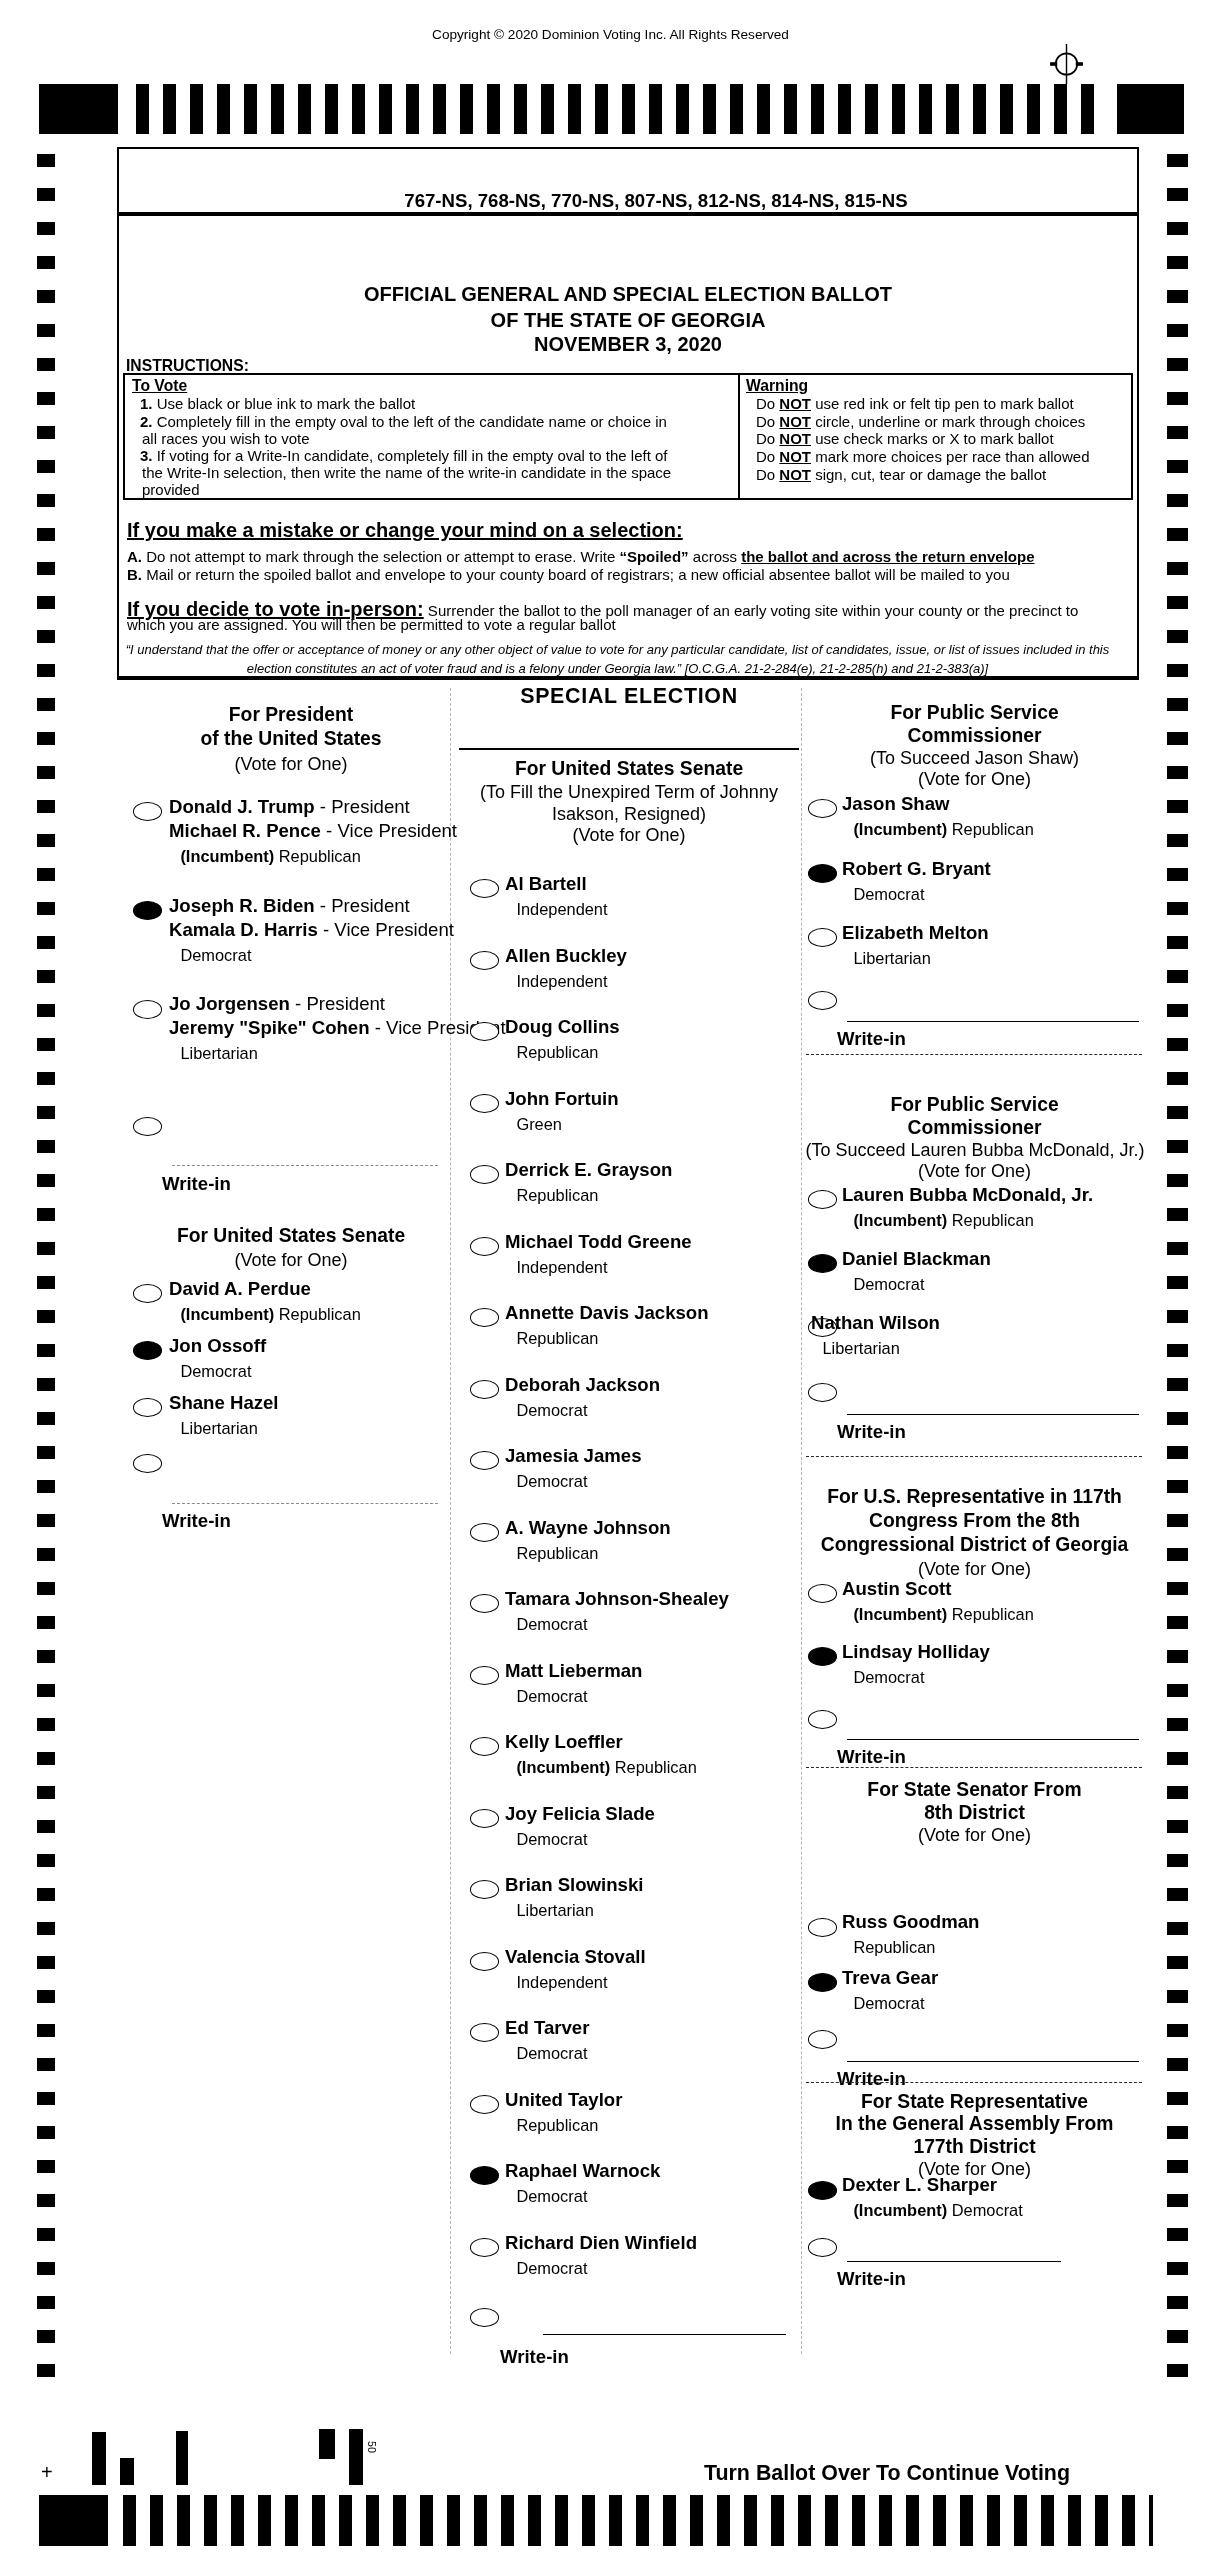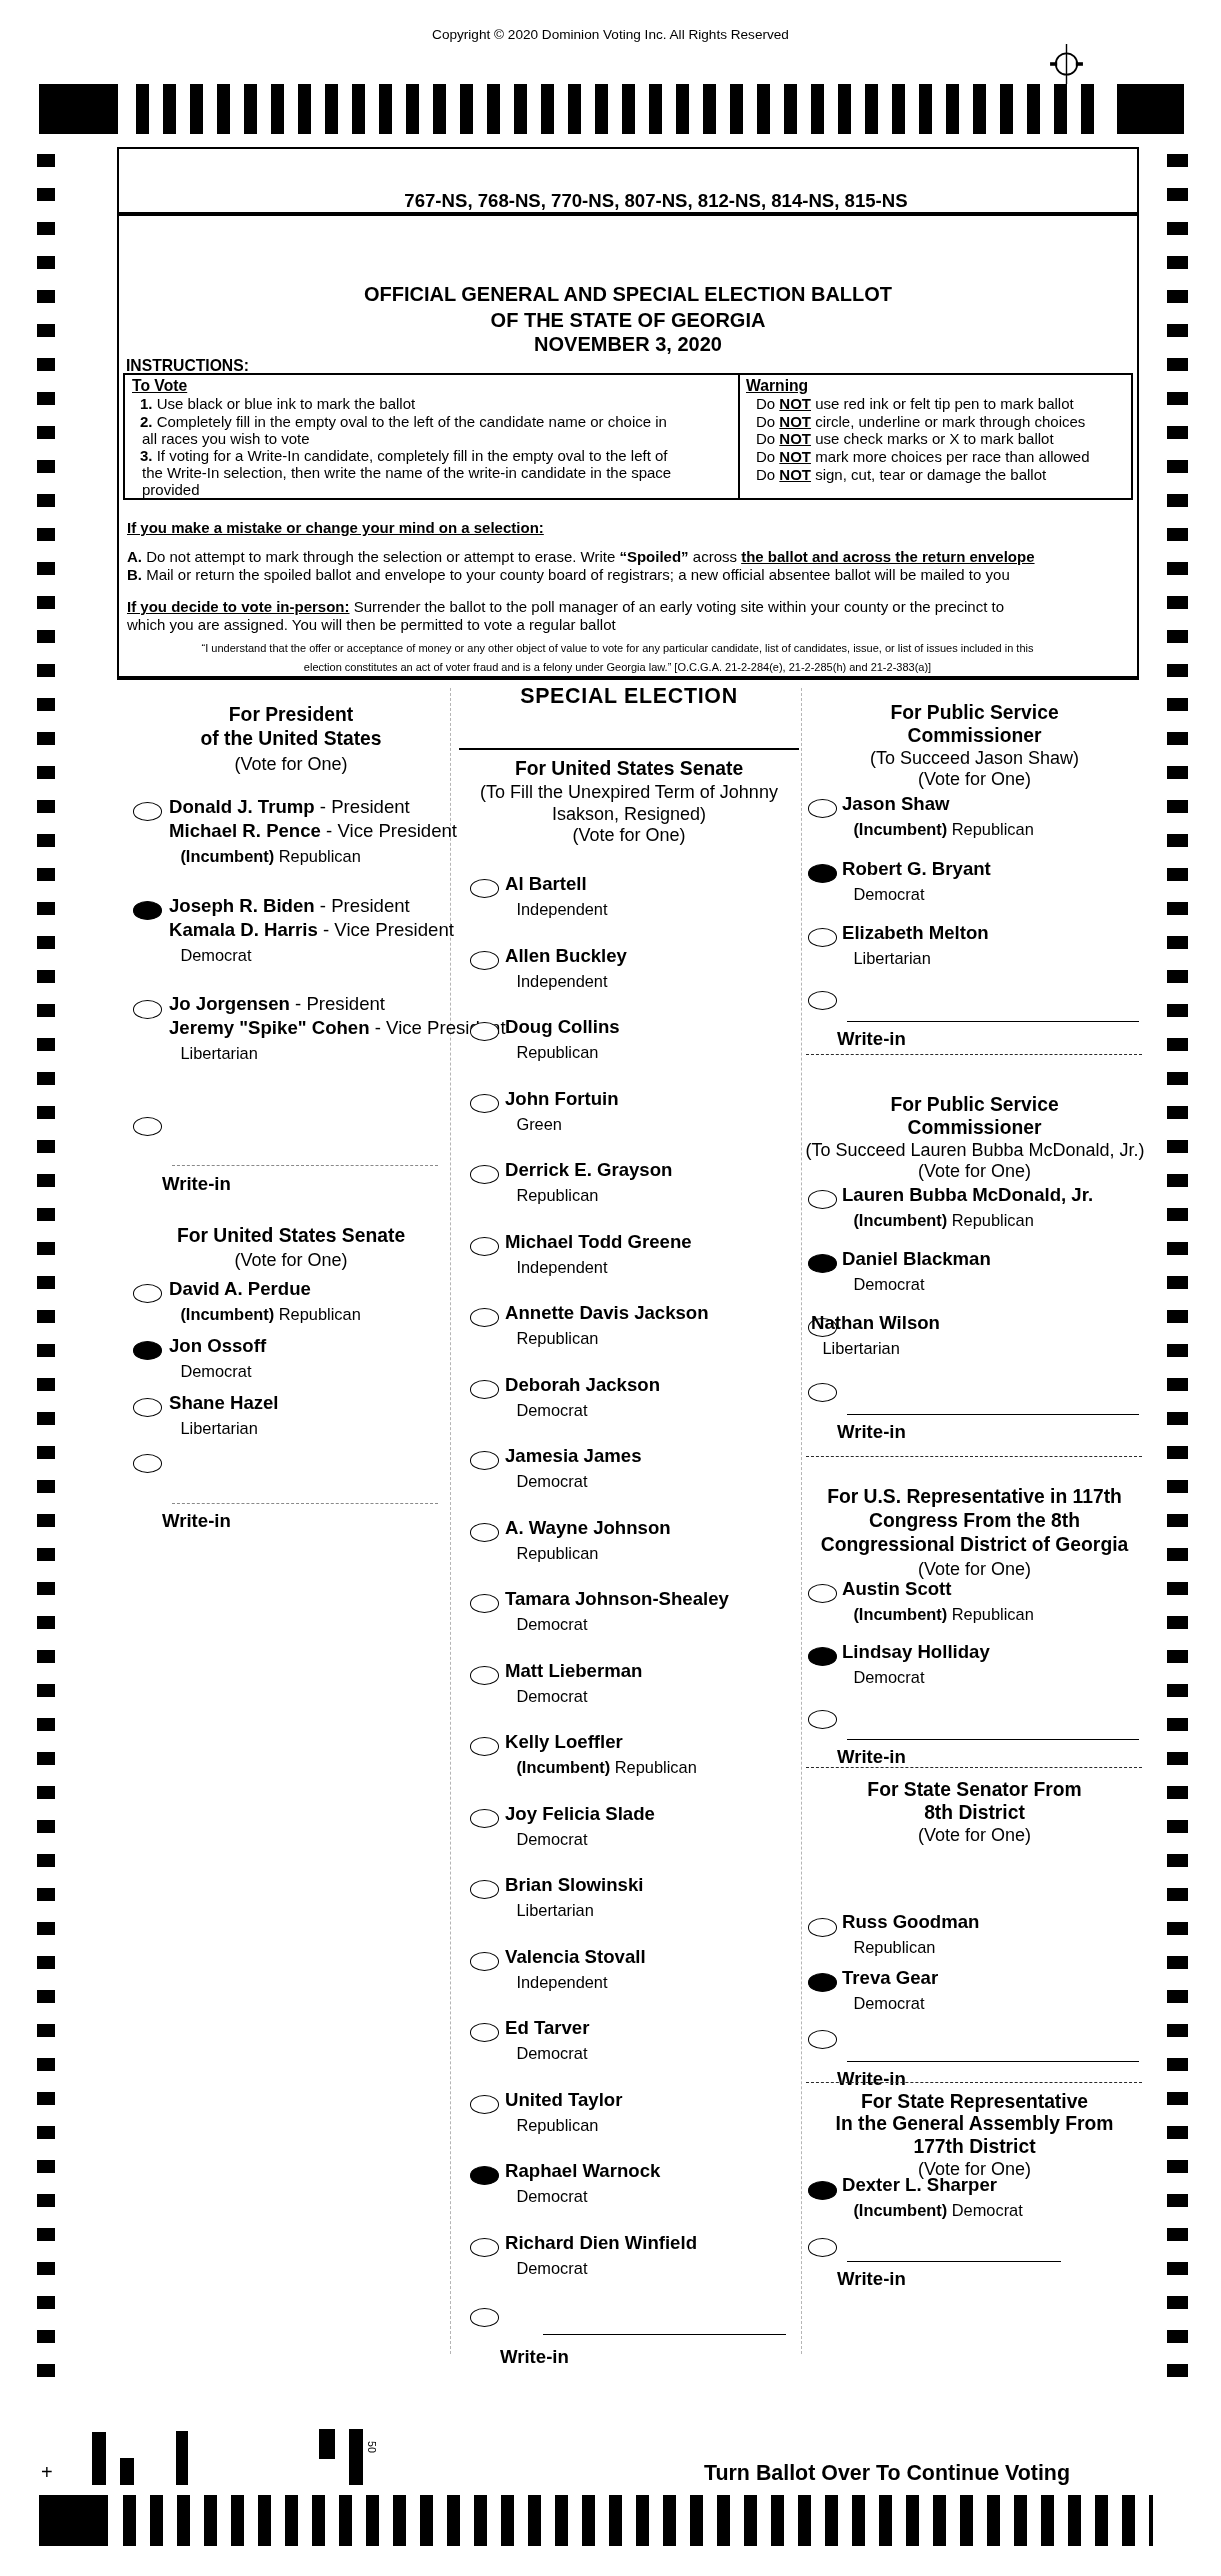--- a/index.html
+++ b/index.html
@@ -12,23 +12,23 @@
   .copyright{font-size:13.6px;}
   .box{position:absolute;border:2.1px solid #000;box-sizing:border-box;}
   .mainbox{position:absolute;border:2.9px solid #000;border-bottom:4.3px solid #000;box-sizing:border-box;}
   .county{font-size:24px;font-weight:bold;}
   .precincts{font-size:18.6px;font-weight:bold;}
   .title{font-size:26.5px;font-weight:bold;}
   .sub{font-size:20px;font-weight:bold;}
   .instr-label{font-size:15.7px;font-weight:bold;}
   .instr-text{font-size:15px;white-space:nowrap;}
   .instr-title{font-size:15.7px;font-weight:bold;text-decoration:underline;}
-  .mh{font-size:15px;font-weight:bold;text-decoration:underline;white-space:nowrap;}
+  .mh{font-size:20px;font-weight:bold;text-decoration:underline;white-space:nowrap;}
   .body-line{font-size:15px;white-space:nowrap;}
-  .fraud{font-size:11px;}
+  .fraud{font-size:13px;font-style:italic;}
   .divider-v{position:absolute;width:0;border-left:2.1px solid #000;}
   .col-div{position:absolute;width:0;border-left:0.7px dashed #b5b5b5;}
   .hdr{position:absolute;font-size:19.3px;font-weight:bold;text-align:center;}
   .note{position:absolute;font-size:18px;text-align:center;}
   .banner{position:absolute;font-size:21.4px;font-weight:bold;text-align:center;letter-spacing:0.7px;}
   .cand{position:absolute;}
   .cname{font-size:18.6px;font-weight:bold;white-space:nowrap;line-height:24px;}
   .cnreg{font-weight:normal;}
   .cparty{font-size:16.4px;white-space:nowrap;margin-left:11.4px;margin-top:3.6px;}
   .pbold{font-weight:bold;}

